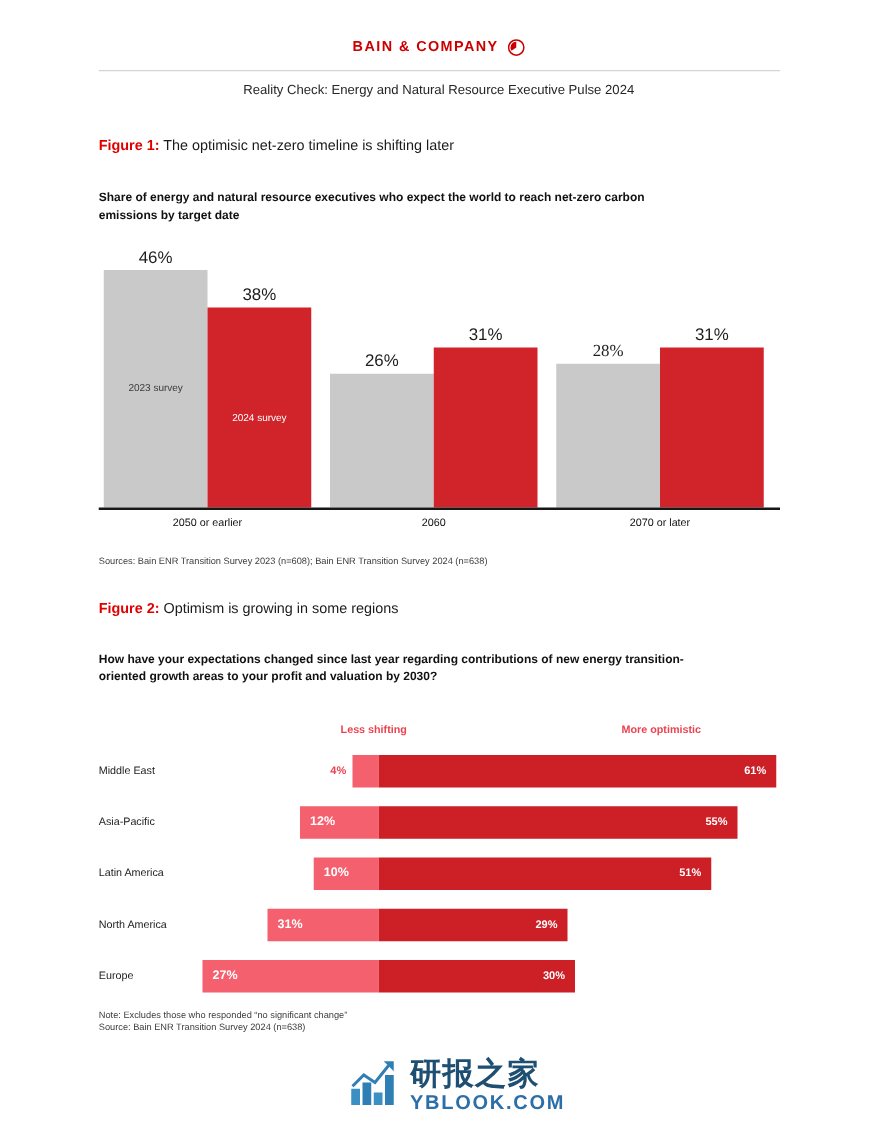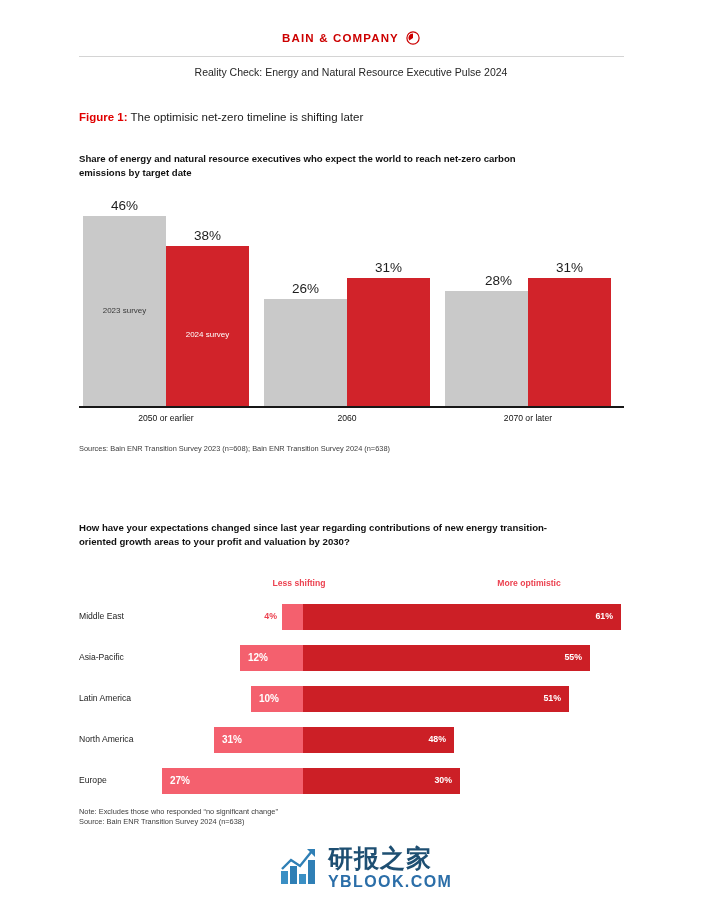--- a/index.html
+++ b/index.html
@@ -278,33 +278,37 @@
       <div class="f1-inlabel on-gray" style="left:4px;  width:83px; top:100px;">2023 survey</div>
       <div class="f1-inlabel on-red" style="left:87px; width:83px; top:124px;">2024 survey</div>
 
       <div class="f1-bar gray" style="left:185px; width:83px; height:107px;"></div>
       <div class="f1-bar red" style="left:268px; width:83px; height:128px;"></div>
       <div class="f1-value" style="left:185px; width:83px; top:75px;">26%</div>
       <div class="f1-value" style="left:268px; width:83px; top:54px;">31%</div>
 
       <div class="f1-bar gray" style="left:366px; width:83px; height:115px;"></div>
       <div class="f1-bar red" style="left:449px; width:83px; height:128px;"></div>
-      <div class="f1-value" style="left:378px; width:83px; top:67px;">28%</div>
+      <div class="f1-value" style="left:366px; width:83px; top:67px;font-family:Liberation Serif, serif;">28%</div>
       <div class="f1-value" style="left:449px; width:83px; top:54px;">31%</div>
     </div>
 
     <div class="f1-axis"></div>
 
     <div class="f1-cat" style="left:4px;   width:166px;">2050 or earlier</div>
     <div class="f1-cat" style="left:185px; width:166px;">2060</div>
     <div class="f1-cat" style="left:366px; width:166px;">2070 or later</div>
   </div>
 
   <div class="footnote" style="top:444px;">Sources: Bain ENR Transition Survey 2023 (n=608); Bain ENR Transition Survey 2024 (n=638)</div>
 
+  <div class="fig-heading" style="top:481px;">
+    <span class="fig-label">Figure 2:</span>
+    <span>Optimism is growing in some regions</span>
+  </div>
 
   <div class="chart-title" style="top:521px;">How have your expectations changed since last year regarding contributions of new energy transition-oriented growth areas to your profit and valuation by 2030?</div>
 
 
   <div class="fig2">
 
     <div class="f2-head" style="left:130px; width:180px;">Less shifting</div>
     <div class="f2-head" style="left:285px; width:330px;">More optimistic</div>
 
     <div class="f2-row" style="top:26px;">
@@ -329,21 +333,21 @@
       <div class="f2-right" style="left:224px; width:266px;"></div>
       <div class="f2-val-in-left" style="left:180px;">10%</div>
       <div class="f2-val-in-right" style="left:388px; width:94px;">51%</div>
     </div>
 
     <div class="f2-row" style="top:149px;">
       <div class="f2-rowlabel">North America</div>
       <div class="f2-left" style="left:135px; width:89px;"></div>
       <div class="f2-right" style="left:224px; width:151px;"></div>
       <div class="f2-val-in-left" style="left:143px;">31%</div>
-      <div class="f2-val-in-right" style="left:273px; width:94px;">48%</div>
+      <div class="f2-val-in-right" style="left:273px; width:94px;">29%</div>
     </div>
 
     <div class="f2-row" style="top:190px;">
       <div class="f2-rowlabel">Europe</div>
       <div class="f2-left" style="left:83px;  width:141px;"></div>
       <div class="f2-right" style="left:224px; width:157px;"></div>
       <div class="f2-val-in-left" style="left:91px;">27%</div>
       <div class="f2-val-in-right" style="left:279px; width:94px;">30%</div>
     </div>
   </div>

